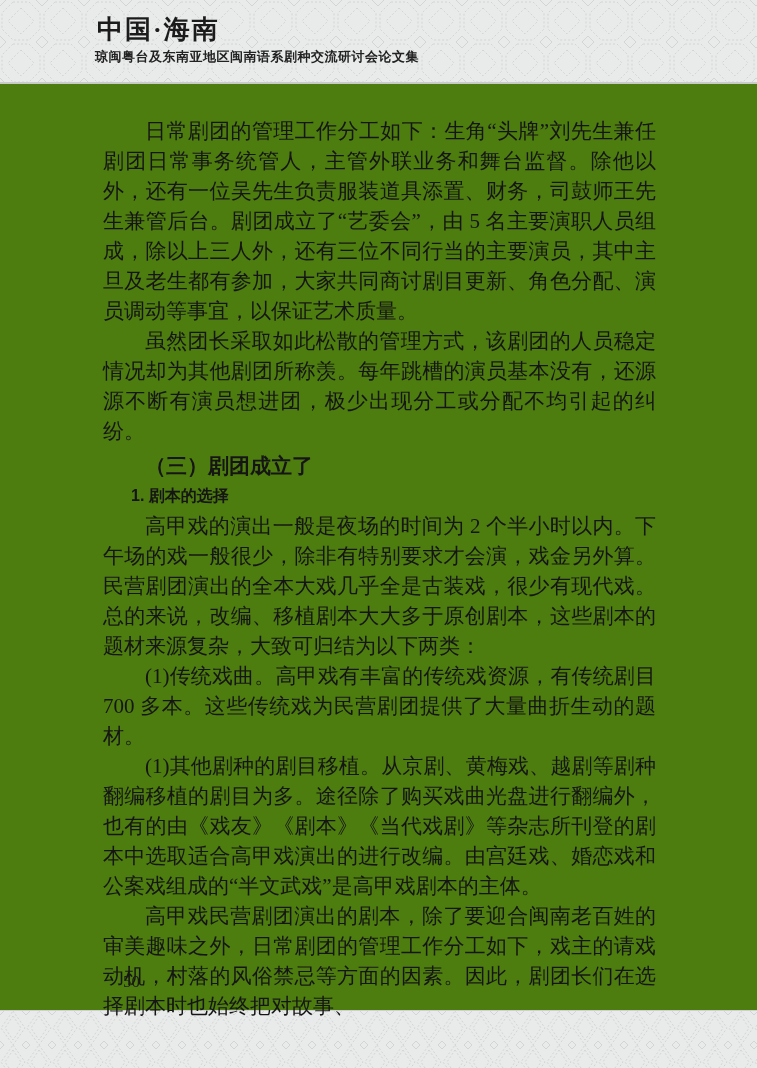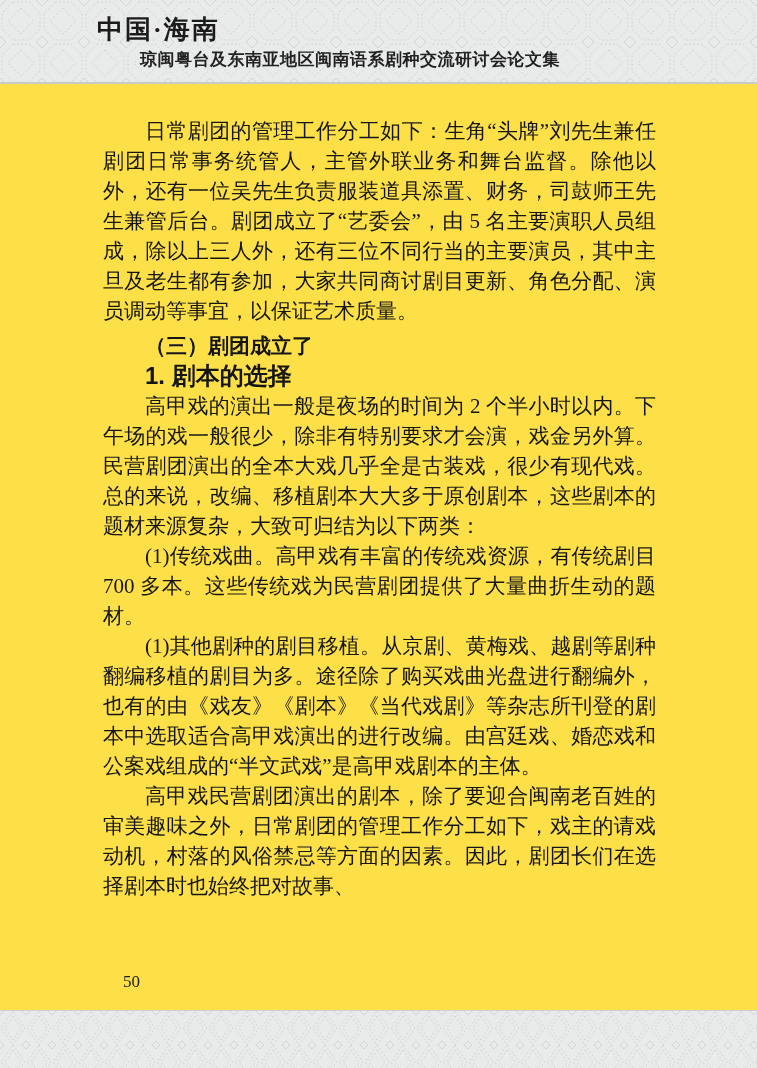--- a/index.html
+++ b/index.html
@@ -1,19 +1,19 @@
 <!DOCTYPE html>
 <html><head>
 <meta charset="utf-8">
 <style>
   html,body{margin:0;padding:0;background:#ffffff;}
   .page{
     position:relative;
     width:757px;height:1068px;
-    background:#fde047;
+    background:#4d7c0f;
     overflow:hidden;
     font-family:"Liberation Serif","DejaVu Serif",serif;
     color:#141414;
   }
   
   .band-top{
     position:absolute;top:0;left:0;width:757px;height:82px;
     border-bottom:2px solid #c9cbcb;
   }
   .band-bottom{
@@ -24,41 +24,40 @@
   
   .hdr-title{
     position:absolute;left:97px;top:12px;z-index:2;
     font-family:"Liberation Serif","DejaVu Serif",serif;
     font-weight:bold;font-size:26px;letter-spacing:2px;color:#1b1b1b;
     white-space:nowrap;
   }
   .hdr-subtitle{
     position:absolute;left:95px;top:48px;z-index:2;
     font-family:"Liberation Sans","DejaVu Sans",sans-serif;
-    font-weight:600;font-size:17px;letter-spacing:0.5px;color:#222;
+    font-weight:600;font-size:13px;letter-spacing:0.5px;color:#222;
     white-space:nowrap;
-    margin-left:45px;
   }
   
   .content{
     position:absolute;left:103px;top:116px;width:553px;
     font-size:21px;line-height:30px;
     text-align:justify;text-justify:inter-ideograph;
     color:#151515;
   }
   .content p{margin:0;padding:0;}
   .para{text-indent:2em;}
   .h1{
     font-weight:bold;text-indent:2em;margin-top:5px !important;
     font-family:"Liberation Serif","DejaVu Serif",serif;
   }
   .h2{
     font-weight:bold;text-indent:1.75em;
     font-family:"Liberation Sans","DejaVu Sans",sans-serif;
-    font-size:24px;
+    font-size:16px;
   }
   
   .pagenum{
     position:absolute;left:123px;top:972px;
     font-size:17px;color:#1a1a1a;
     font-family:"Liberation Serif","DejaVu Serif",serif;
   }
 </style>
 </head>
 <body>
@@ -90,20 +89,21 @@
           <path d="M13,5 L21,17 L13,29 L5,17 Z" fill="none" stroke="#d3d5d5" stroke-width="1" stroke-dasharray="2,2"></path>
           <path d="M-4,0 L0,-4 L4,0 L0,4 Z M22,0 L26,-4 L30,0 L26,4 Z M-4,34 L0,30 L4,34 L0,38 Z M22,34 L26,30 L30,34 L26,38 Z" fill="none" stroke="#d3d5d5" stroke-width="1"></path>
         </pattern>
       </defs>
       <rect width="757" height="58" fill="url(#latticeBottom)"></rect>
     </svg>
   </div>
 
   <div class="content">
     <p class="para">日常剧团的管理工作分工如下：生角“头牌”刘先生兼任剧团日常事务统管人，主管外联业务和舞台监督。除他以外，还有一位吴先生负责服装道具添置、财务，司鼓师王先生兼管后台。剧团成立了“艺委会”，由 5 名主要演职人员组成，除以上三人外，还有三位不同行当的主要演员，其中主旦及老生都有参加，大家共同商讨剧目更新、角色分配、演员调动等事宜，以保证艺术质量。</p>
+    <p class="para">虽然团长采取如此松散的管理方式，该剧团的人员稳定情况却为其他剧团所称羡。每年跳槽的演员基本没有，还源源不断有演员想进团，极少出现分工或分配不均引起的纠纷。</p>
     <p class="h1">（三）剧团成立了</p>
     <p class="h2">1. 剧本的选择</p>
     <p class="para">高甲戏的演出一般是夜场的时间为 2 个半小时以内。下午场的戏一般很少，除非有特别要求才会演，戏金另外算。民营剧团演出的全本大戏几乎全是古装戏，很少有现代戏。总的来说，改编、移植剧本大大多于原创剧本，这些剧本的题材来源复杂，大致可归结为以下两类：</p>
     <p class="para">(1)传统戏曲。高甲戏有丰富的传统戏资源，有传统剧目 700 多本。这些传统戏为民营剧团提供了大量曲折生动的题材。</p>
     <p class="para">(1)其他剧种的剧目移植。从京剧、黄梅戏、越剧等剧种翻编移植的剧目为多。途径除了购买戏曲光盘进行翻编外，也有的由《戏友》《剧本》《当代戏剧》等杂志所刊登的剧本中选取适合高甲戏演出的进行改编。由宫廷戏、婚恋戏和公案戏组成的“半文武戏”是高甲戏剧本的主体。</p>
     <p class="para">高甲戏民营剧团演出的剧本，除了要迎合闽南老百姓的审美趣味之外，日常剧团的管理工作分工如下，戏主的请戏动机，村落的风俗禁忌等方面的因素。因此，剧团长们在选择剧本时也始终把对故事、</p>
   </div>
 
   <div class="pagenum">50</div>
 

